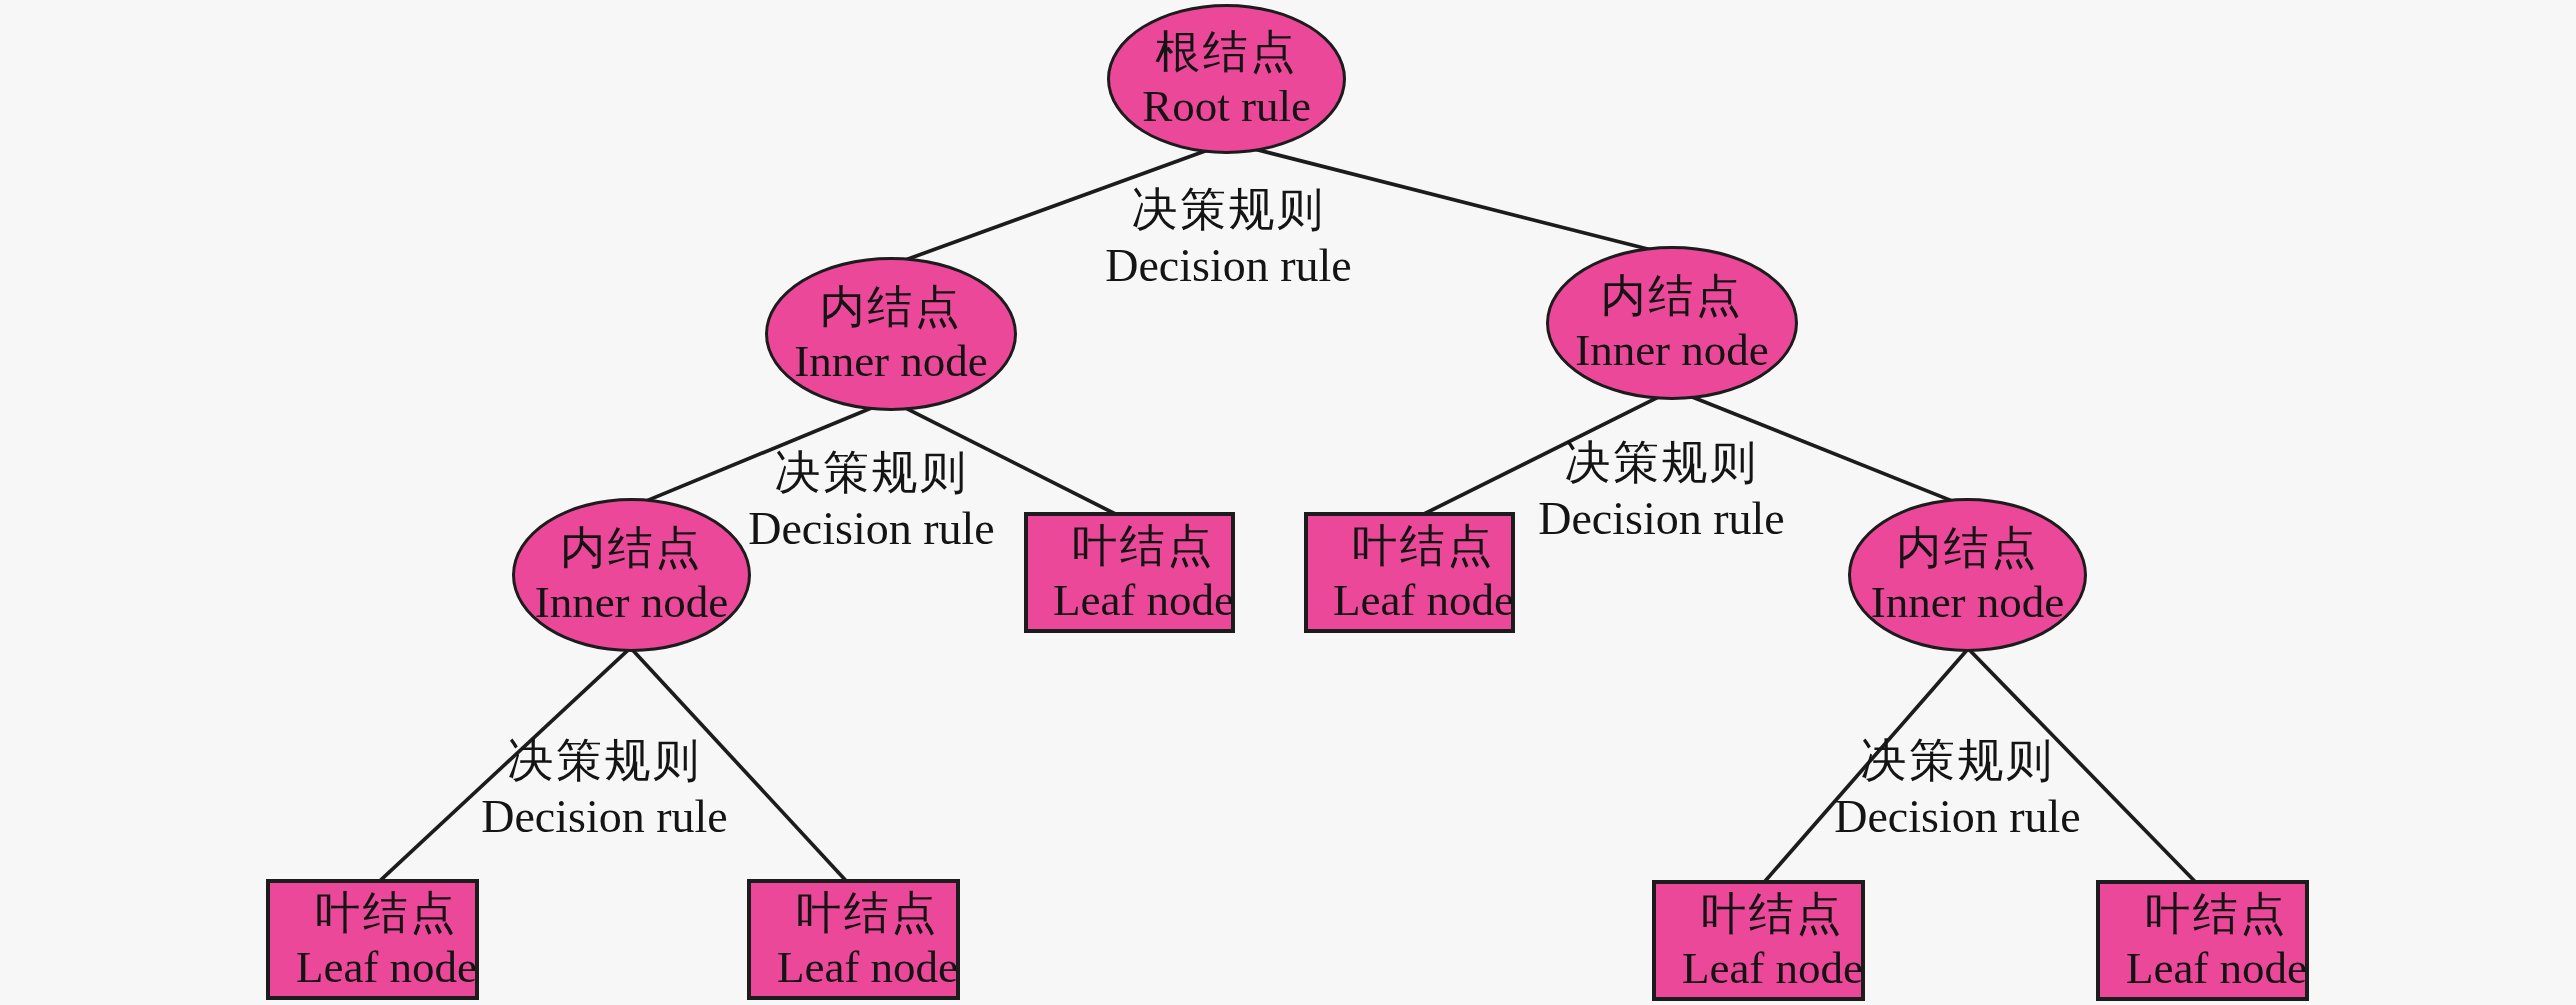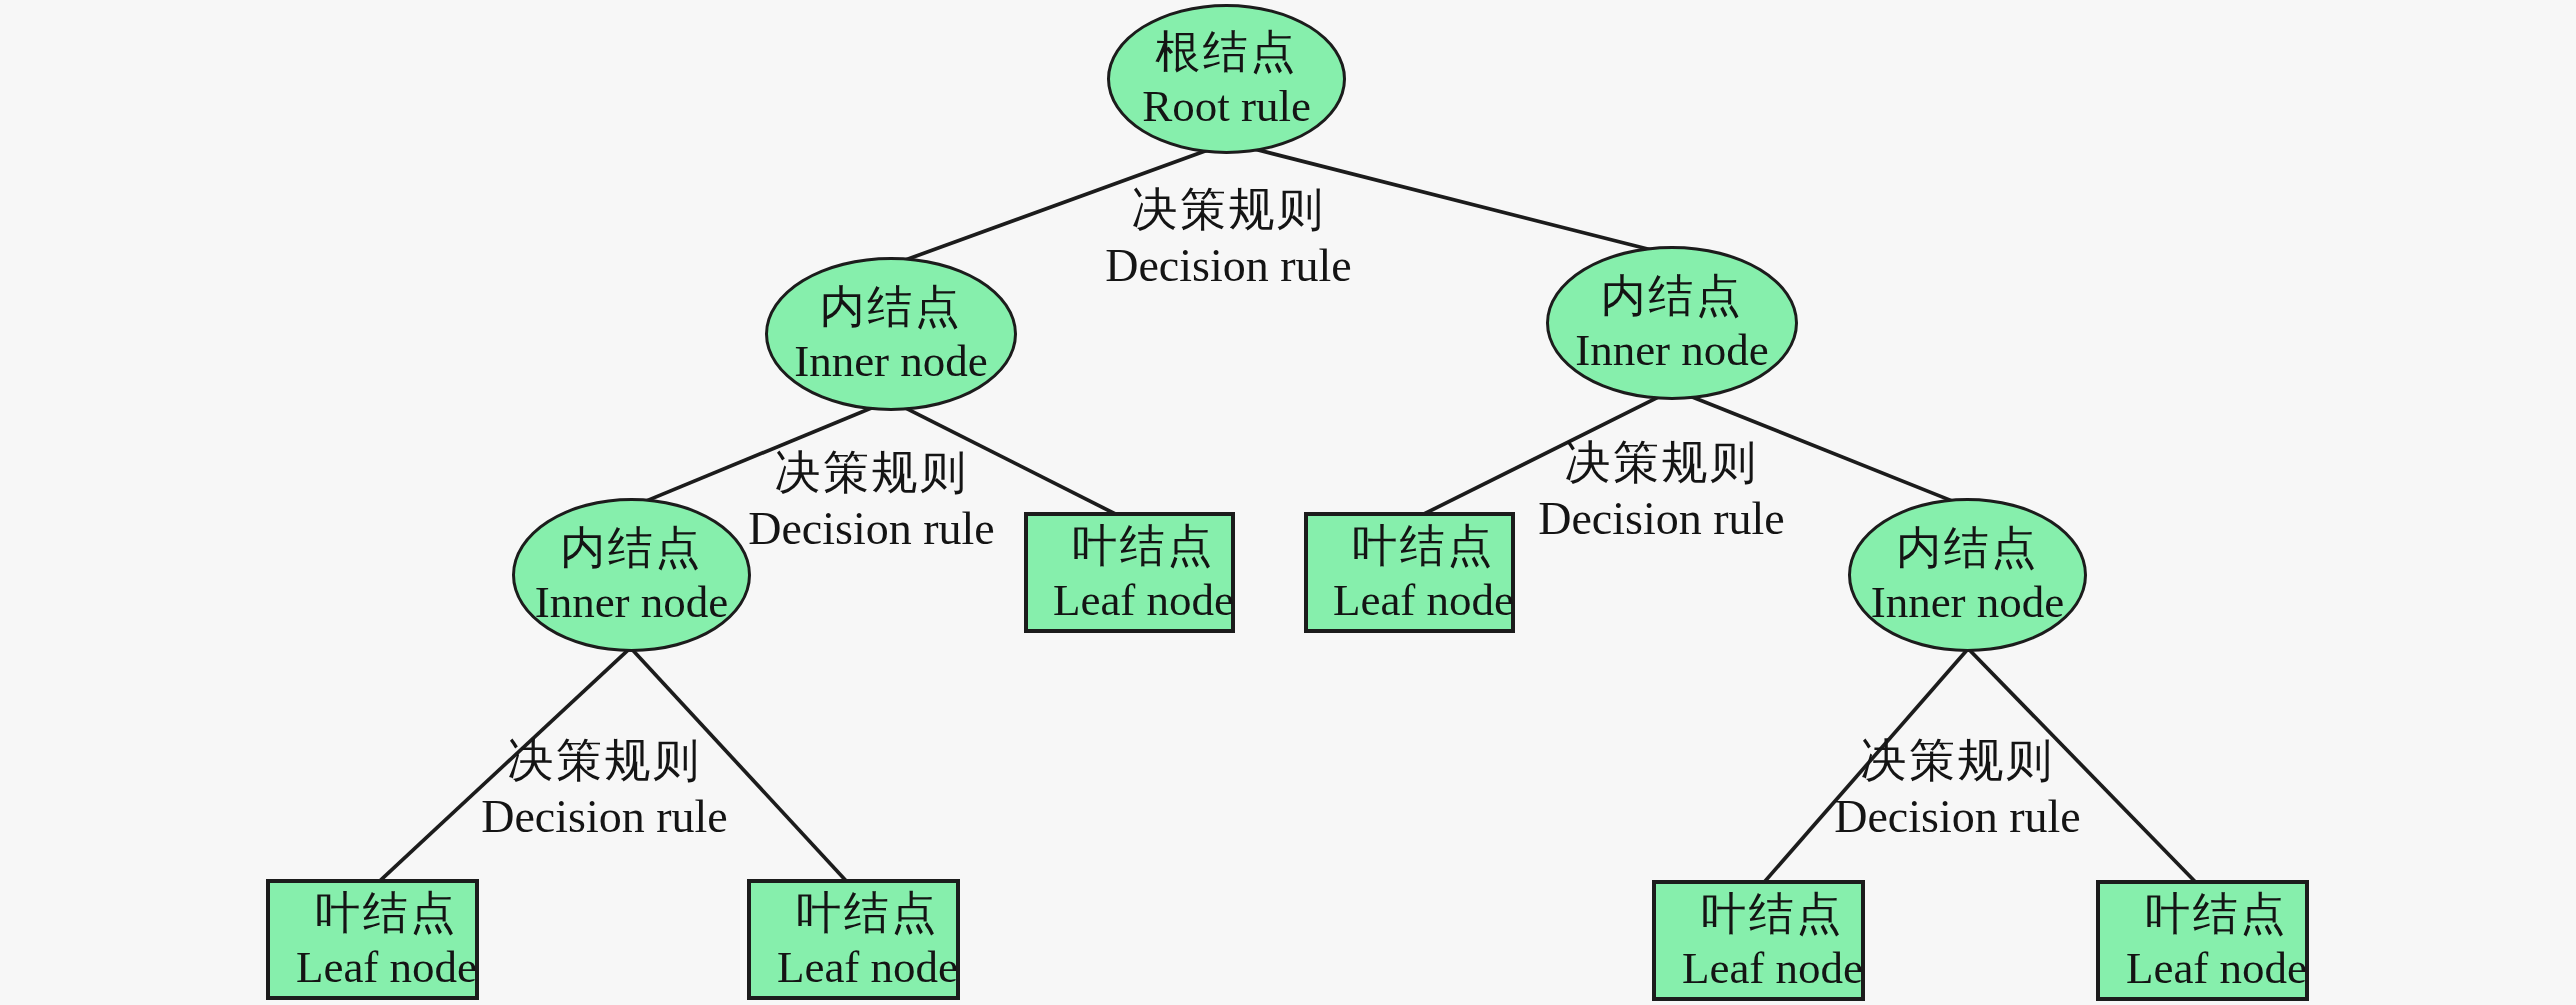--- a/index.html
+++ b/index.html
@@ -8,21 +8,21 @@
     background:#f7f7f7;
     font-family:"Liberation Serif","DejaVu Serif",serif;
     color:#141414;
     overflow:hidden;
   }
   #diagram{position:relative;width:2576px;height:1006px;}
   #edges{position:absolute;left:0;top:0;z-index:0;}
   .node{
     position:absolute;z-index:1;
     box-sizing:border-box;
-    background:#86efac;
+    background:#ec4899;
     display:flex;flex-direction:column;
     align-items:center;justify-content:center;
     text-align:center;
     font-size:45px;line-height:54px;
     white-space:nowrap;
   }
   .node.ellipse{border:3.3px solid #1c1c1c;border-radius:50%;}
   .node.rect{border:4.9px solid #1c1c1c;padding-left:28px;}
   .zh{letter-spacing:2.5px;}
   .edge-label{

